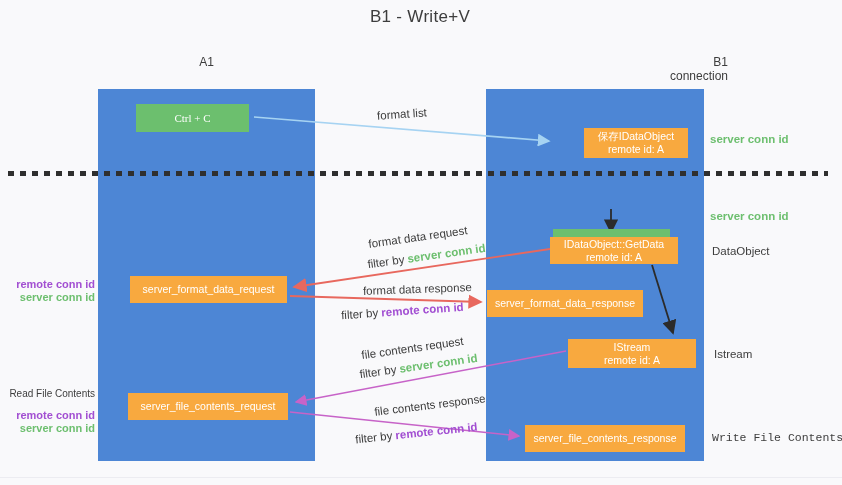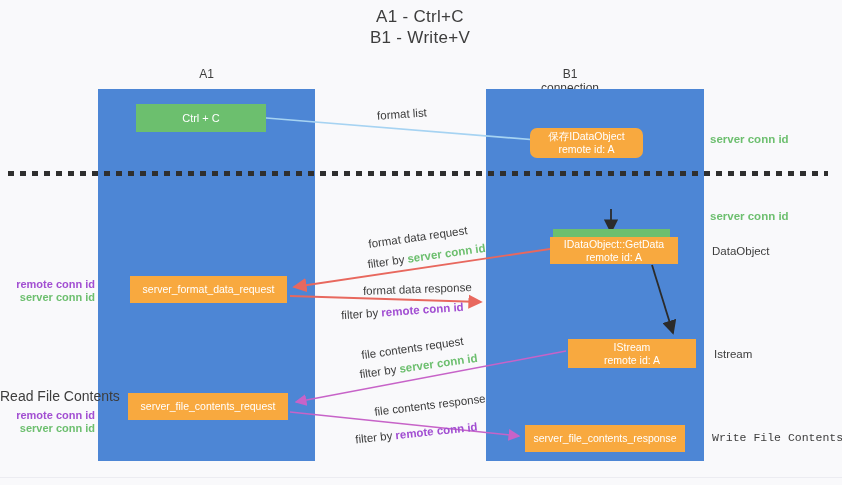--- a/index.html
+++ b/index.html
@@ -11,23 +11,23 @@
   html,body{margin:0;padding:0;}
   .canvas{
     position:relative; width:842px; height:485px; background:var(--bg);
     font-family:"Liberation Sans","DejaVu Sans",sans-serif; overflow:hidden;
     color:var(--text-dark);
   }
   .title{
     position:absolute; left:310px; top:6px; width:220px; text-align:center;
     font-size:17px; line-height:21px; color:var(--text-dark); letter-spacing:.3px;
   }
-  .lane-header{position:absolute; top:55px; text-align:center; font-size:12px; line-height:14px;margin-top:12px;}
+  .lane-header{position:absolute; top:55px; text-align:center; font-size:12px; line-height:14px;}
   .lane-header.a1{left:98px; width:217px;}
-  .lane-header.b1{left:461px; width:218px;}
+  .lane-header.b1{left:510px; width:218px;text-align:right;}
   .lane{position:absolute; top:89px; height:372px; background:var(--column-blue);}
   .lane.a1{left:98px; width:217px;}
   .lane.b1{left:486px; width:218px;}
   .dash-line{
     position:absolute; left:8px; top:171px; width:820px; height:5px;
     background:repeating-linear-gradient(90deg, var(--dash-color) 0 6px, transparent 6px 12px);
   }
   .bottom-edge{position:absolute; left:0; top:477px; width:842px; height:1px; background:#ececf1;}
   .arrows{position:absolute; left:0; top:0; z-index:2;}
   .s-blue{stroke:var(--arrow-lightblue); stroke-width:1.6px;}
@@ -48,21 +48,20 @@
   .purple-t{color:var(--text-purple); font-weight:bold;}
   .right-label{position:absolute; z-index:3; white-space:nowrap; font-size:11.5px;}
   .left-label{position:absolute; left:0; width:95px; text-align:right; z-index:3; white-space:nowrap; font-size:11px;}
 </style>
 </head>
 <body>
 
 <div class="canvas">
 
   <div class="title">
-    <div>A1 - Ctrl+C</div>
     <div>B1 - Write+V</div>
   </div>
 
   <div class="lane-header a1">
     <div>A1</div>
   </div>
   <div class="lane-header b1">
     <div>B1</div>
     <div>connection</div>
   </div>
@@ -90,42 +89,45 @@
     </defs>
     <line x1="254" y1="117" x2="549" y2="141" class="s-blue" marker-end="url(#ah-blue)"></line>
     <line x1="611" y1="209" x2="611" y2="232" class="s-black" marker-end="url(#ah-black)"></line>
     <line x1="550" y1="249" x2="294" y2="287" class="s-red" marker-end="url(#ah-red)"></line>
     <line x1="290" y1="296" x2="481" y2="302" class="s-red" marker-end="url(#ah-red)"></line>
     <line x1="652" y1="265" x2="673" y2="333" class="s-black" marker-end="url(#ah-black)"></line>
     <line x1="566" y1="351" x2="296" y2="402" class="s-magenta" marker-end="url(#ah-magenta)"></line>
     <line x1="290" y1="412" x2="519" y2="436" class="s-magenta" marker-end="url(#ah-magenta)"></line>
   </svg>
 
-  <div class="box green" style="left:136px;top:104px;width:130px;height:28px;">
+  <div class="box green" style="left:136px;top:104px;width:113px;height:28px;font-family:Liberation Serif, serif;">
     <div>Ctrl + C</div>
   </div>
 
-  <div class="box orange" style="left:530px;top:128px;width:113px;height:30px;border-radius:7px;">
+  <div class="box orange" style="left:584px;top:128px;width:104px;height:30px;">
     <div>保存IDataObject</div>
     <div>remote id: A</div>
   </div>
 
   <div class="box green" style="left:553px;top:181px;width:117px;height:26px;margin-top:48px;">
     <div>Ctrl + V</div>
   </div>
 
   <div class="box orange" style="left:550px;top:237px;width:128px;height:27px;">
     <div>IDataObject::GetData</div>
     <div>remote id: A</div>
   </div>
 
   <div class="box orange" style="left:130px;top:276px;width:157px;height:27px;">
     <div>server_format_data_request</div>
   </div>
 
+  <div class="box orange" style="left:487px;top:290px;width:156px;height:27px;">
+    <div>server_format_data_response</div>
+  </div>
 
   <div class="box orange" style="left:568px;top:339px;width:128px;height:29px;">
     <div>IStream</div>
     <div>remote id: A</div>
   </div>
 
   <div class="box orange" style="left:525px;top:425px;width:160px;height:27px;">
     <div>server_file_contents_response</div>
   </div>
 
@@ -160,17 +162,17 @@
   </div>
 
   <div class="right-label green-t" style="left:710px;top:133px;">server conn id</div>
   <div class="right-label green-t" style="left:710px;top:210px;">server conn id</div>
   <div class="right-label" style="left:712px;top:245px;">DataObject</div>
   <div class="right-label" style="left:714px;top:348px;">Istream</div>
   <div class="right-label" style="left:712px;top:431px;font-family:Liberation Mono, monospace;">Write File Contents</div>
 
   <div class="left-label purple-t" style="top:278px;">remote conn id</div>
   <div class="left-label green-t" style="top:291px;">server conn id</div>
-  <div class="left-label" style="top:388px;font-size:14px;font-weight:normal;">Read File Contents</div>
+  <div class="left-label" style="top:388px;font-size:10px;font-weight:normal;">Read File Contents</div>
   <div class="left-label purple-t" style="top:409px;">remote conn id</div>
   <div class="left-label green-t" style="top:422px;">server conn id</div>
 
 </div>
 
 </body></html>

